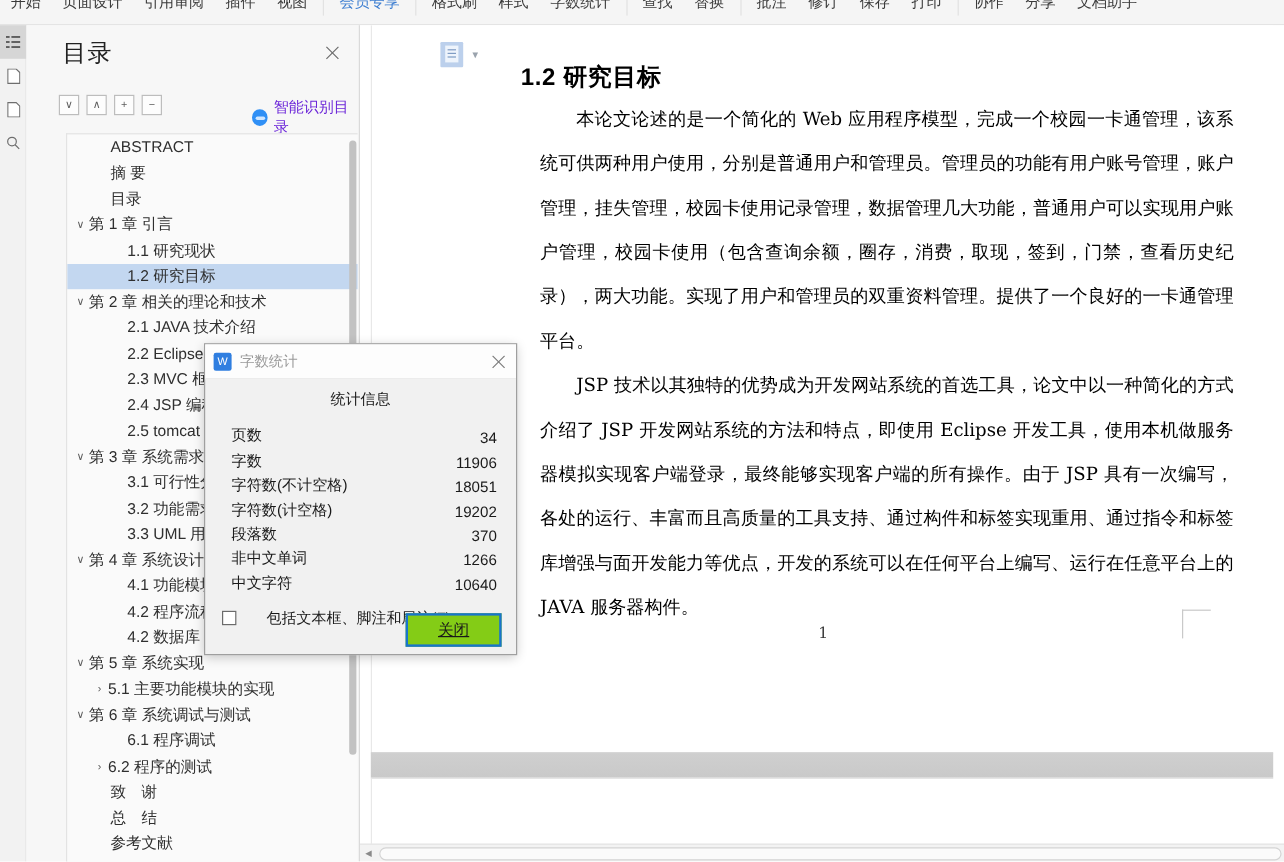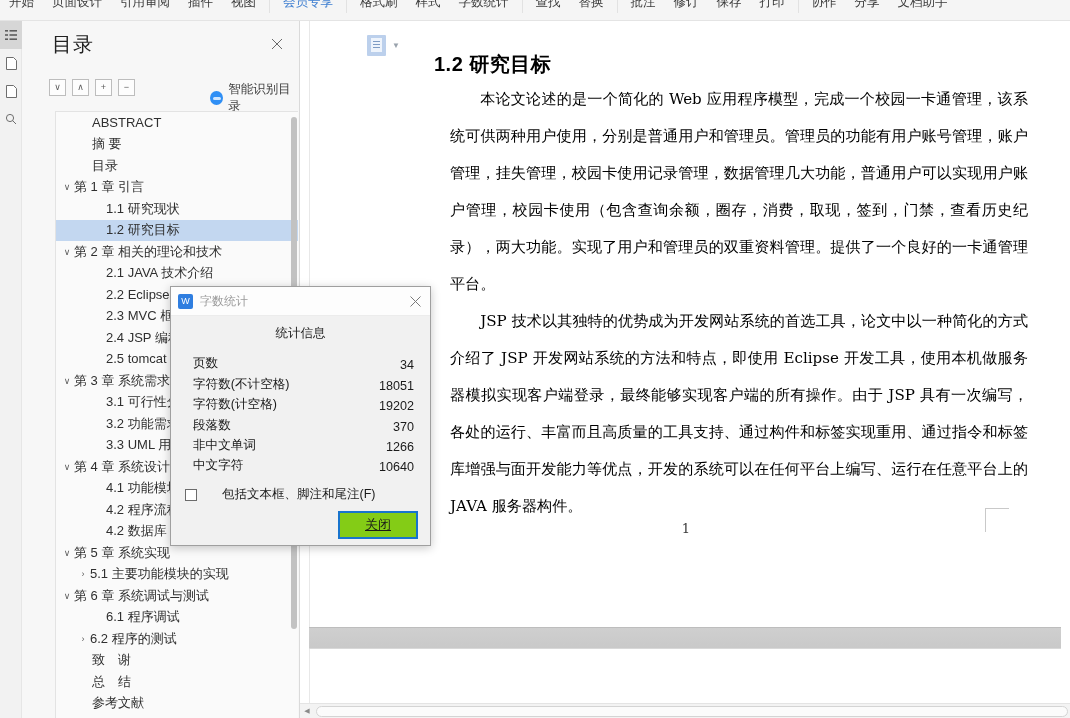--- a/index.html
+++ b/index.html
@@ -65,21 +65,21 @@
     display: flex; align-items: center; gap: 6px;
   }
   .tbtn {
     width: 17px; height: 17px; border: 1px solid #bdbdbd; background: #fdfdfd;
     display: flex; align-items: center; justify-content: center;
     color: #5c5c5c; font-size: 9px; line-height: 1;
   }
   .smart {
     position: absolute; left: 188px; top: 60px;
     display: flex; align-items: center; gap: 5px;
-    font-size: 12.5px; color: #404040;
+    font-size: 12.5px; color: #6d28d9;
   }
   .smart-ic {
     width: 14px; height: 14px; border-radius: 50%;
     background: #2f8ff5; position: relative;
   }
   .smart-ic::after {
     content: ""; position: absolute; left: 3px; top: 6px;
     width: 8px; height: 3px; border-radius: 2px; background: #cfe6ff;
   }
 
@@ -480,20 +480,24 @@
       <div class="grp">
         <span class="grp-lbl">统计信息</span>
         <span class="grp-line"></span>
       </div>
       <div id="stat-rows">
           <div class="stat-row">
             <span>页数</span>
             <span class="stat-val">34</span>
           </div>
           <div class="stat-row">
+            <span>字数</span>
+            <span class="stat-val">11906</span>
+          </div>
+          <div class="stat-row">
             <span>字符数(不计空格)</span>
             <span class="stat-val">18051</span>
           </div>
           <div class="stat-row">
             <span>字符数(计空格)</span>
             <span class="stat-val">19202</span>
           </div>
           <div class="stat-row">
             <span>段落数</span>
             <span class="stat-val">370</span>

